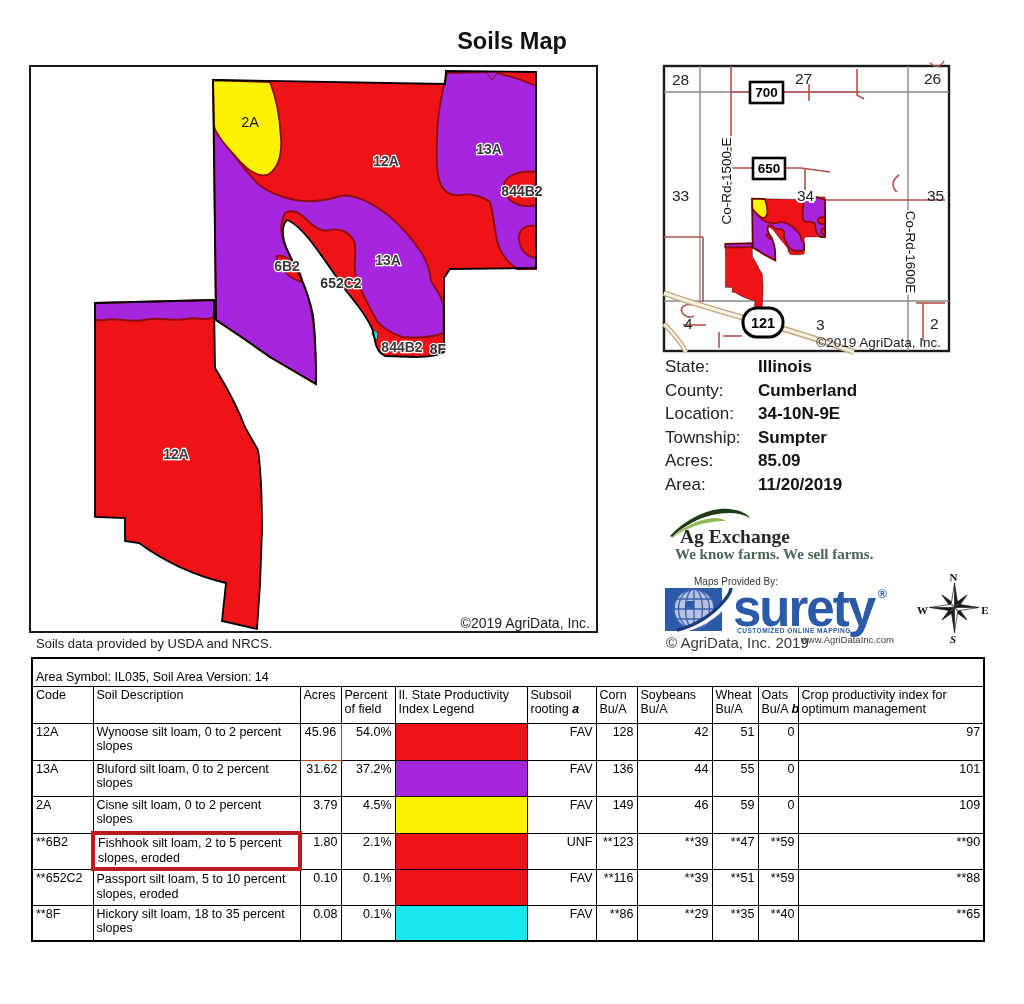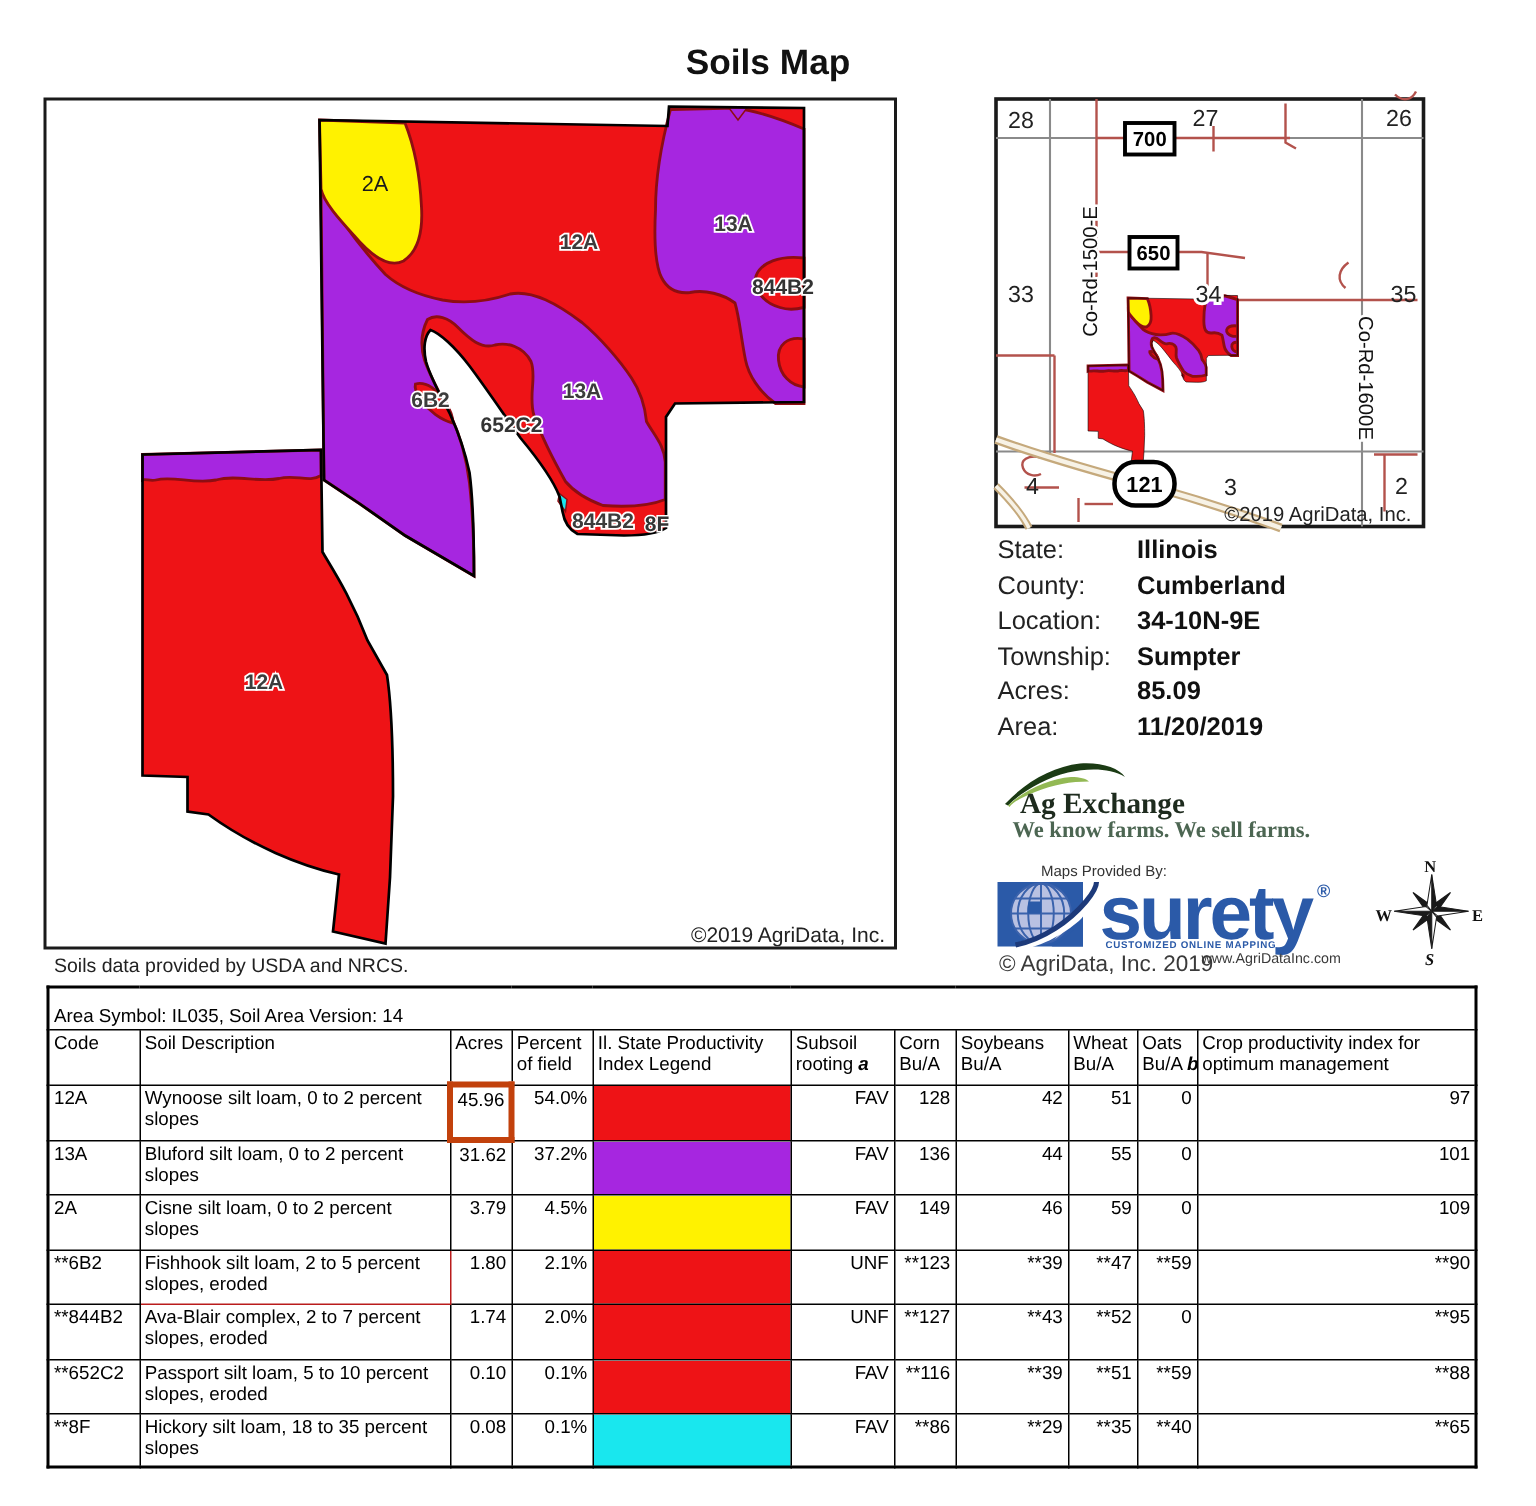--- a/index.html
+++ b/index.html
@@ -274,21 +274,21 @@
  <td style="border:1px solid #000;">Corn Bu/A</td>
  <td style="border:1px solid #000;">Soybeans Bu/A</td>
  <td style="border:1px solid #000;">Wheat Bu/A</td>
  <td style="border:1px solid #000;padding-right:0;white-space:nowrap;">Oats<br>Bu/A <i><b>b</b></i></td>
  <td style="border:1px solid #000;">Crop productivity index for optimum management</td>
 </tr>
 
 <tr style="height:37px;">
  <td style="border:1px solid #000;">12A</td>
  <td style="border:1px solid #000;">Wynoose silt loam, 0 to 2 percent slopes</td>
- <td style="border:4px solid #c2410c;text-align:center;">45.96</td>
+ <td style="border:1px solid #c2410c;text-align:center;">45.96</td>
  <td style="border:1px solid #000;text-align:right;">54.0%</td>
  <td style="border:1px solid #000;background:#ee1316;"></td>
  <td style="border:1px solid #000;text-align:right;">FAV</td>
  <td style="border:1px solid #000;text-align:right;">128</td>
  <td style="border:1px solid #000;text-align:right;">42</td>
  <td style="border:1px solid #000;text-align:right;">51</td>
  <td style="border:1px solid #000;text-align:right;">0</td>
  <td style="border:1px solid #000;text-align:right;">97</td>
 </tr>
 
@@ -315,45 +315,32 @@
  <td style="border:1px solid #000;text-align:right;">FAV</td>
  <td style="border:1px solid #000;text-align:right;">149</td>
  <td style="border:1px solid #000;text-align:right;">46</td>
  <td style="border:1px solid #000;text-align:right;">59</td>
  <td style="border:1px solid #000;text-align:right;">0</td>
  <td style="border:1px solid #000;text-align:right;">109</td>
 </tr>
 
 <tr style="height:36px;">
  <td style="border:1px solid #000;">**6B2</td>
- <td style="border:1px solid #b91c1c;margin-left:16px;">Fishhook silt loam, 2 to 5 percent slopes, eroded</td>
+ <td style="border:4px solid #b91c1c;margin-left:16px;">Fishhook silt loam, 2 to 5 percent slopes, eroded</td>
  <td style="border:1px solid #000;text-align:right;">1.80</td>
  <td style="border:1px solid #000;text-align:right;">2.1%</td>
  <td style="border:1px solid #000;background:#ee1316;"></td>
  <td style="border:1px solid #000;text-align:right;">UNF</td>
  <td style="border:1px solid #000;text-align:right;">**123</td>
  <td style="border:1px solid #000;text-align:right;">**39</td>
  <td style="border:1px solid #000;text-align:right;">**47</td>
  <td style="border:1px solid #000;text-align:right;">**59</td>
  <td style="border:1px solid #000;text-align:right;">**90</td>
 </tr>
 
-<tr style="height:37px;">
- <td style="border:1px solid #000;">**844B2</td>
- <td style="border:1px solid #000;">Ava-Blair complex, 2 to 7 percent slopes, eroded</td>
- <td style="border:1px solid #000;text-align:right;">1.74</td>
- <td style="border:1px solid #000;text-align:right;">2.0%</td>
- <td style="border:1px solid #000;background:#ee1316;"></td>
- <td style="border:1px solid #000;text-align:right;">UNF</td>
- <td style="border:1px solid #000;text-align:right;">**127</td>
- <td style="border:1px solid #000;text-align:right;">**43</td>
- <td style="border:1px solid #000;text-align:right;">**52</td>
- <td style="border:1px solid #000;text-align:right;">0</td>
- <td style="border:1px solid #000;text-align:right;">**95</td>
-</tr>
 
 <tr style="height:36px;">
  <td style="border:1px solid #000;">**652C2</td>
  <td style="border:1px solid #000;">Passport silt loam, 5 to 10 percent slopes, eroded</td>
  <td style="border:1px solid #000;text-align:right;">0.10</td>
  <td style="border:1px solid #000;text-align:right;">0.1%</td>
  <td style="border:1px solid #000;background:#ee1316;"></td>
  <td style="border:1px solid #000;text-align:right;">FAV</td>
  <td style="border:1px solid #000;text-align:right;">**116</td>
  <td style="border:1px solid #000;text-align:right;">**39</td>

